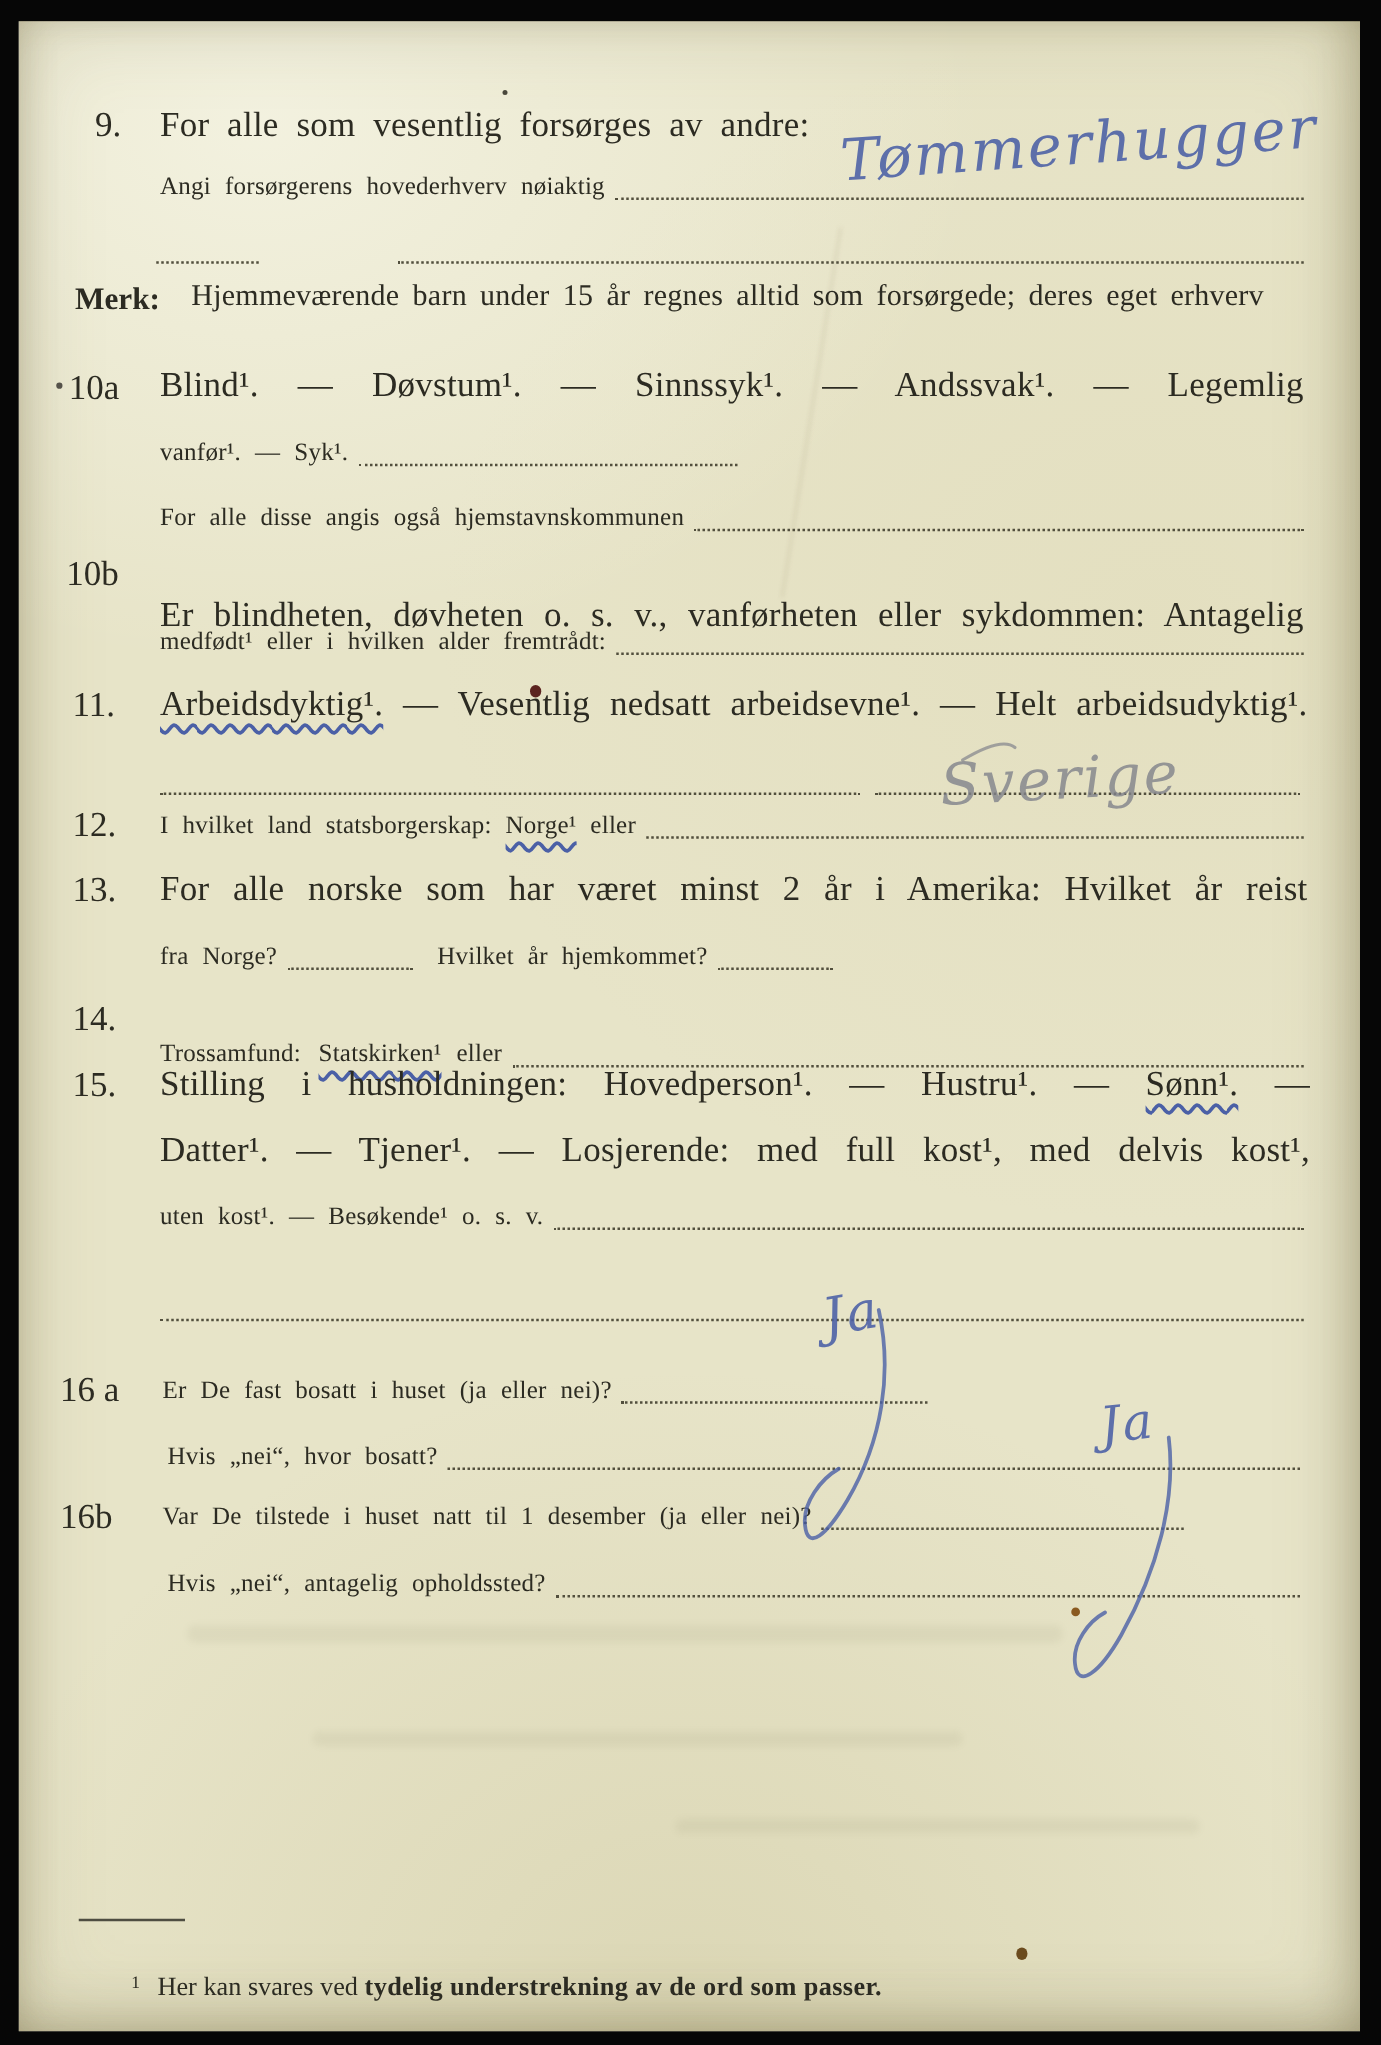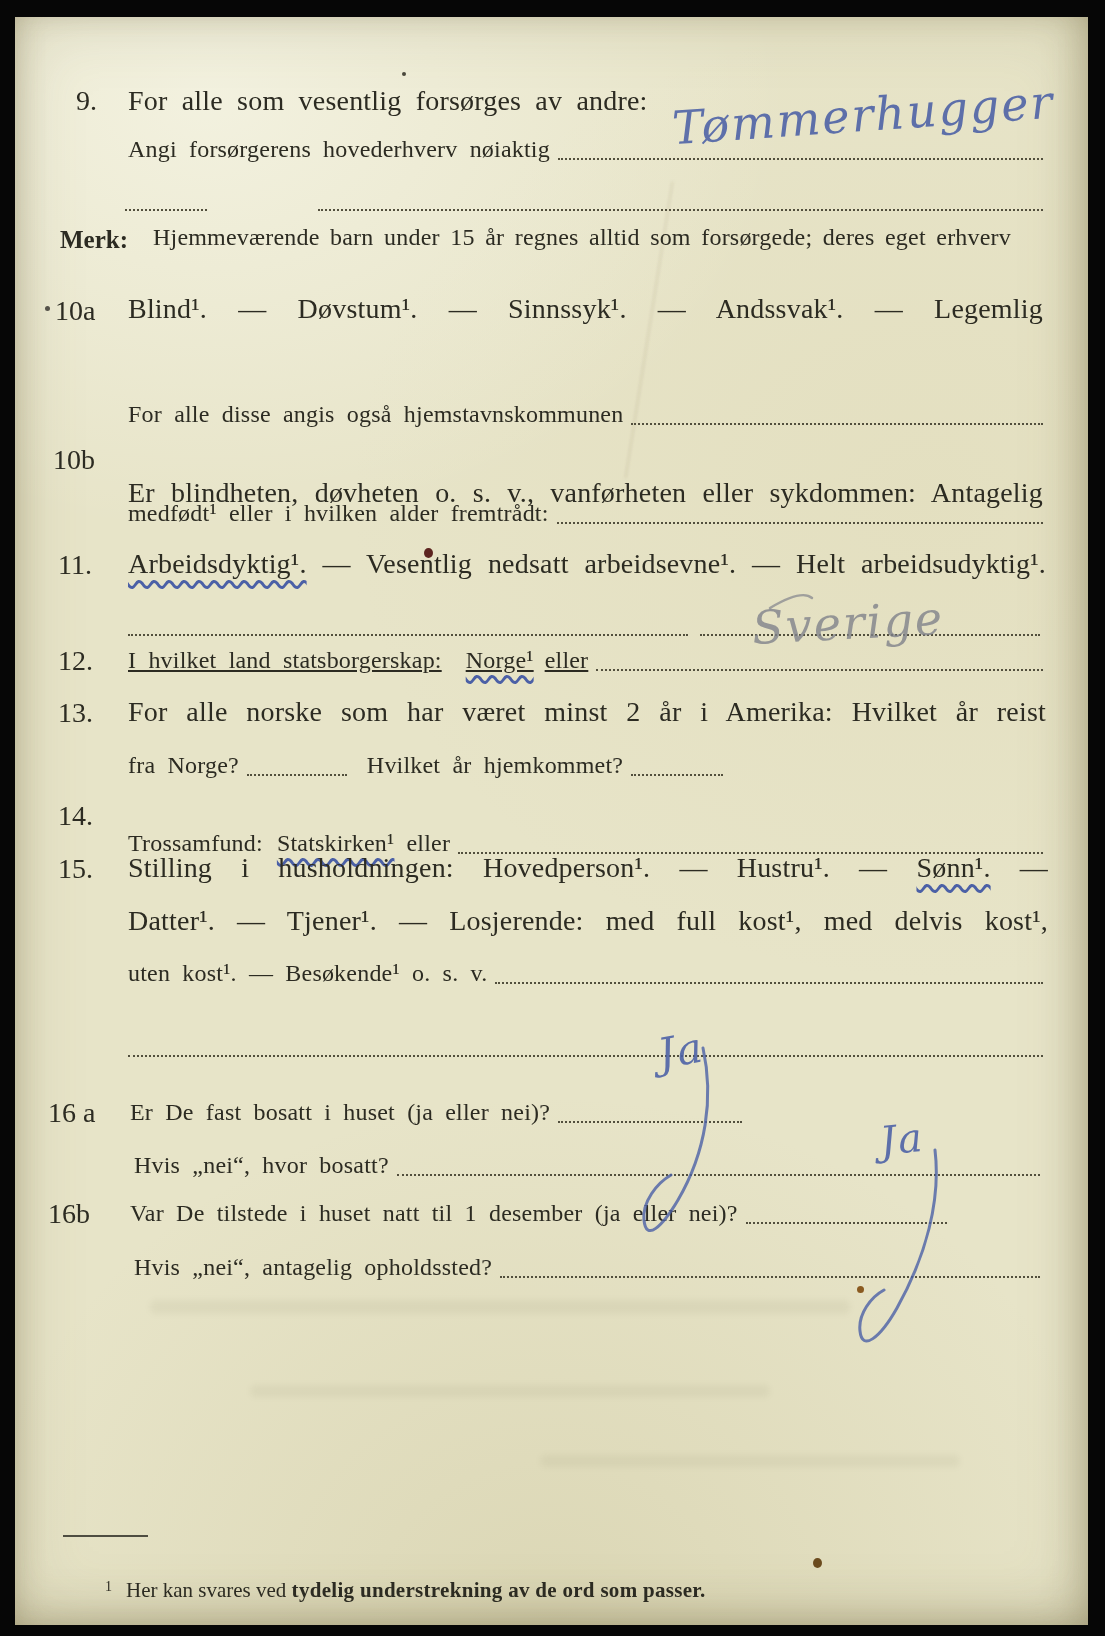--- a/index.html
+++ b/index.html
@@ -12,21 +12,21 @@
       radial-gradient(100% 60% at 50% 100%, rgba(178,168,114,.22), transparent 55%),
       #e7e4c8;
     box-shadow: inset 0 0 70px rgba(120,110,70,.22),
                 inset -22px 0 40px -18px rgba(100,90,50,.30),
                 inset 0 -26px 50px -22px rgba(110,100,60,.28),
                 inset 14px 0 30px -14px rgba(110,100,60,.25);}
   .pline{position:absolute;font-size:28px;line-height:34px;color:#2c2b22;
          letter-spacing:.2px;word-spacing:7px;white-space:pre;}
   .just{white-space:normal;text-align:justify;text-align-last:justify;word-spacing:2px;}
   .num{position:absolute;font-size:28px;line-height:34px;color:#2c2b22;white-space:pre;}
-  .row{position:absolute;display:flex;align-items:flex-end;font-size:24px;line-height:34px;
+  .row{position:absolute;display:flex;align-items:flex-end;font-size:20px;line-height:34px;
        color:#2c2b22;letter-spacing:.2px;}
   .row .t{white-space:pre;word-spacing:6px;}
   .ldr{flex:1;border-bottom:2.4px dotted #524f3d;margin:0 0 6px 8px;min-width:24px;}
   .ldrf{border-bottom:2.4px dotted #524f3d;margin:0 0 6px 8px;display:inline-block;}
   .dotline{position:absolute;height:0;border-bottom:2.4px dotted #524f3d;}
   .u-blue{text-decoration-line:underline;text-decoration-style:wavy;
           text-decoration-color:#4b60a6;text-decoration-thickness:2.5px;text-underline-offset:7px;}
   .merk{font-size:24px;line-height:30px;}
   .merklabel{font-weight:bold;font-size:25px;}
   .hand{position:absolute;font-family:"DejaVu Serif", serif;font-style:italic;
@@ -60,20 +60,24 @@
   <span class="hand" style="left:672px;top:88px;font-size:46px;transform:rotate(-4deg);">Tømmerhugger</span>
 
   <div class="dotline" style="left:125px;top:209px;width:82px;"></div>
   <div class="dotline" style="left:318px;top:209px;width:725px;"></div>
 
   <span class="num merklabel" style="left:60px;top:223px;">Merk:</span>
   <div class="pline merk just" style="left:153px;top:222px;width:858px;">Hjemmeværende barn under 15 år regnes alltid som forsørgede; deres eget erhverv</div>
 
   <span class="num" style="left:55px;top:294px;">10a</span>
   <div class="pline just" style="left:128px;top:292px;width:915px;">Blind¹. — Døvstum¹. — Sinnssyk¹. — Andssvak¹. — Legemlig</div>
+  <div class="row" style="left:128px;top:345px;width:462px;">
+    <span class="t">vanfør¹. — Syk¹.</span>
+    <span class="ldr"></span>
+  </div>
   <div class="row" style="left:128px;top:397px;width:915px;">
     <span class="t">For alle disse angis også hjemstavnskommunen</span>
     <span class="ldr"></span>
   </div>
 
   <span class="num" style="left:53px;top:443px;">10b</span>
   <div class="pline just" style="left:128px;top:442px;width:915px;margin-top:34px;">Er blindheten, døvheten o. s. v., vanførheten eller sykdommen: Antagelig</div>
   <div class="row" style="left:128px;top:496px;width:915px;">
     <span class="t">medfødt¹ eller i hvilken alder fremtrådt:</span>
     <span class="ldr"></span>
@@ -83,23 +87,23 @@
   <div class="pline just" style="left:128px;top:547px;width:918px;">
     <span class="u-blue">Arbeidsdyktig¹.</span>
     <span>— Vesentlig nedsatt arbeidsevne¹. — Helt arbeidsudyktig¹.</span>
   </div>
   <div class="dotline" style="left:128px;top:634px;width:560px;"></div>
   <div class="dotline" style="left:700px;top:634px;width:340px;"></div>
 
   <span class="hand pencil" style="left:752px;top:596px;font-size:46px;transform:rotate(-3deg);">Sverige</span>
 
   <span class="num" style="left:58px;top:644px;">12.</span>
-  <div class="row" style="left:128px;top:643px;width:915px;text-decoration:underline;">
+  <div class="row" style="left:128px;top:643px;width:915px;">
     <span class="t">I hvilket land statsborgerskap:</span>
-    <span class="t u-blue" style="margin-left:24px;">Norge¹</span>
+    <span class="t u-blue" style="margin-left:11px;">Norge¹</span>
     <span class="t" style="margin-left:11px;">eller</span>
     <span class="ldr"></span>
   </div>
 
   <span class="num" style="left:58px;top:696px;">13.</span>
   <div class="pline just" style="left:128px;top:695px;width:918px;">For alle norske som har været minst 2 år i Amerika:  Hvilket år reist</div>
   <div class="row" style="left:128px;top:748px;">
     <span class="t">fra Norge?</span>
     <span class="ldrf" style="width:100px;"></span>
     <span class="t" style="margin-left:20px;">Hvilket år hjemkommet?</span>

